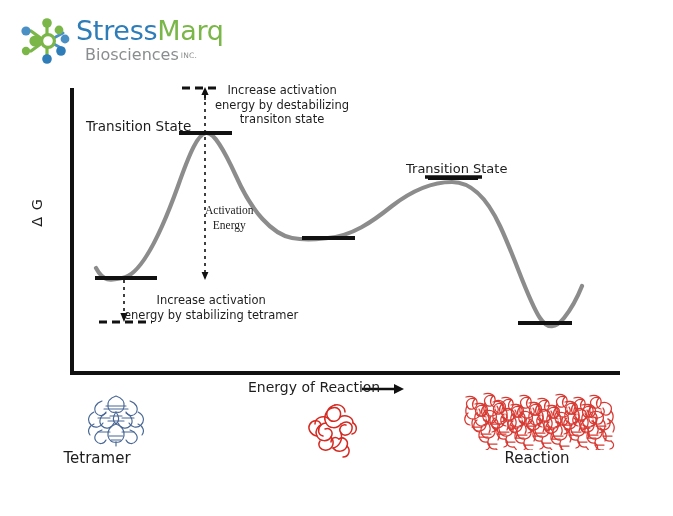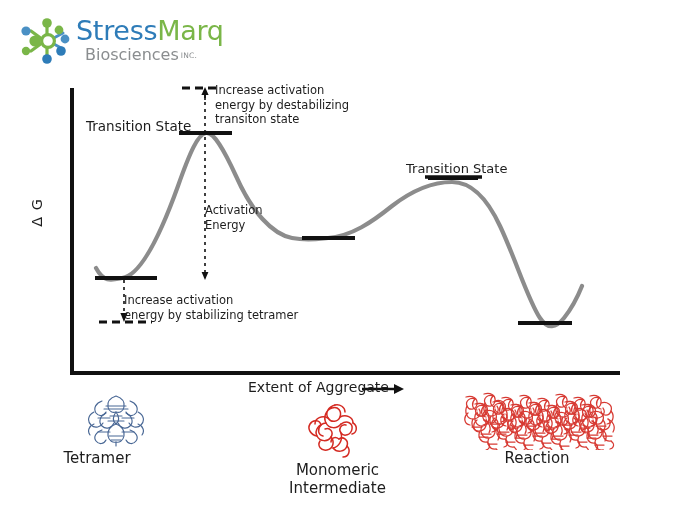--- a/index.html
+++ b/index.html
@@ -80,20 +80,21 @@
   }
   #plot svg { display: block; }
 
   
   .lbl {
     position: absolute;
     color: #1d1d1d;
     font-family: "DejaVu Sans", sans-serif;
     white-space: pre;
     line-height: 1.16;
+    text-align: center;
   }
   #ts-left-label {
     left: 86px;
     top: 119px;
     font-size: 13.5px;
   }
   #ts-right-label {
     left: 406px;
     top: 161px;
     font-size: 13px;
@@ -108,20 +109,21 @@
     left: 124px;
     top: 293px;
     font-size: 11.5px;
     line-height: 1.28;
   }
   #activation-energy-label {
     left: 205px;
     top: 203px;
     font-size: 11.5px;
     line-height: 1.30;
+    font-family: Liberation Serif, serif;
   }
   #x-axis-label {
     left: 248px;
     top: 379px;
     font-size: 14px;
   }
   #y-axis-label {
     left: 17px;
     top: 204px;
     width: 40px;
@@ -242,21 +244,21 @@
 
   <div class="lbl" id="ts-left-label">Transition State</div>
   <div class="lbl" id="ts-right-label">Transition State</div>
   <div class="lbl" id="note-destabilize">Increase activation
 energy by destabilizing
 transiton state</div>
   <div class="lbl" id="note-stabilize">Increase activation
 energy by stabilizing tetramer</div>
   <div class="lbl" id="activation-energy-label">Activation
 Energy</div>
-  <div class="lbl" id="x-axis-label">Extent of Aggregate</div>
+  <div class="lbl" id="x-axis-label">Energy of Reaction</div>
   <div class="lbl" id="y-axis-label">Δ G</div>
 
   <svg class="species-art" id="art-tetramer" viewBox="0 0 72 58">
     <g stroke="#3f5f8f" stroke-width="1.15" fill="none" stroke-linecap="round" stroke-linejoin="round" opacity="0.95">
       <path d="M36,4 C30,6 27,10 28,15 C29,20 33,21 36,20 C39,21 43,20 44,15 C45,10 42,6 36,4 Z"></path>
       <path d="M22,9 C16,11 13,16 16,21 C19,25 24,24 26,20"></path>
       <path d="M50,9 C56,11 59,16 56,21 C53,25 48,24 46,20"></path>
       <path d="M14,20 C8,23 7,29 11,33 C15,37 21,35 23,31"></path>
       <path d="M58,20 C64,23 65,29 61,33 C57,37 51,35 49,31"></path>
       <path d="M26,21 C20,24 18,30 22,34 C26,38 32,36 34,31"></path>
@@ -333,17 +335,15 @@
       <use href="#agg-unit" x="29" y="6"></use>
       <use href="#agg-unit" x="47" y="9"></use>
       <use href="#agg-unit" x="65" y="7"></use>
       <use href="#agg-unit" x="83" y="10"></use>
       <use href="#agg-unit" x="101" y="6"></use>
       <use href="#agg-unit" x="118" y="9"></use>
     </g>
   </svg>
 
   <div class="species-label" id="label-tetramer">Tetramer</div>
-  <div class="species-label" id="label-monomer">Monomeric
-Intermediate</div>
   <div class="species-label" id="label-aggregate">Reaction</div>
 
 </div>
 
 </body></html>

